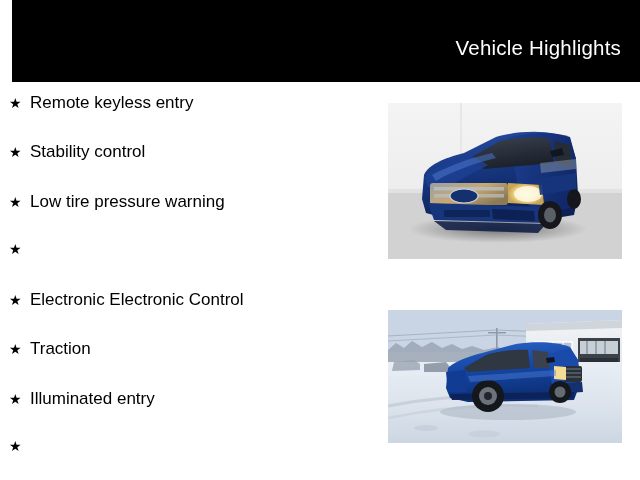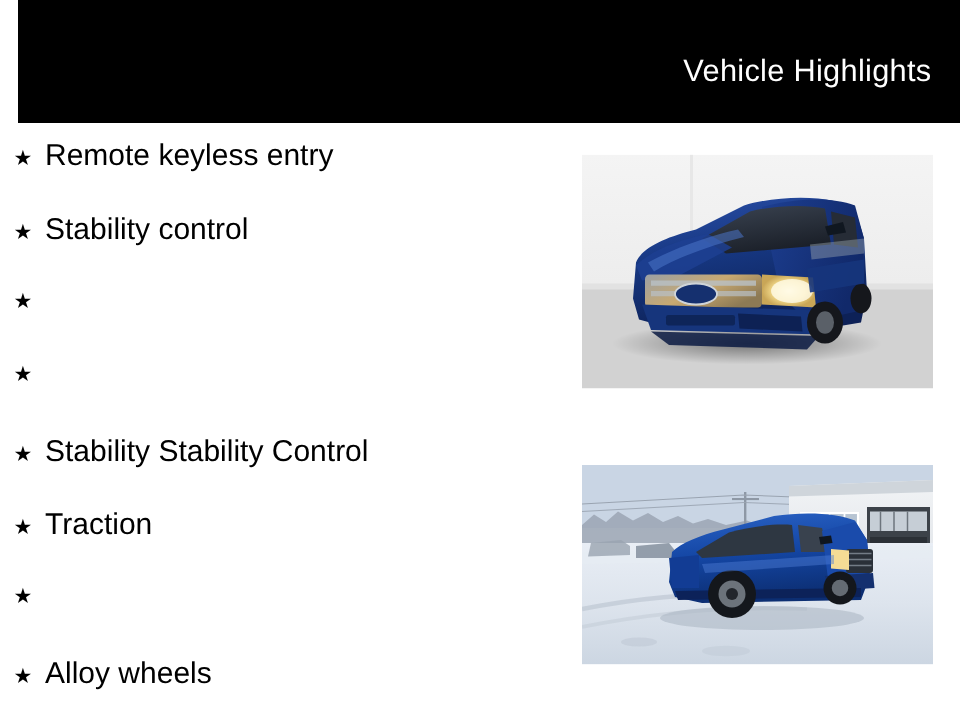--- a/index.html
+++ b/index.html
@@ -62,21 +62,21 @@
   }
   .bullet-star {
     font-size: 14px;
     line-height: 1;
     color: #000000;
     width: 21px;
     flex: 0 0 21px;
     text-align: left;
   }
   .feature-label {
-    font-size: 20px;
+    font-size: 17px;
     color: #000000;
     line-height: 1;
     white-space: nowrap;
   }
 
   
   .photo {
     position: absolute;
     overflow: hidden;
     background: #ffffff;
@@ -115,43 +115,44 @@
       <span class="feature-label">Remote keyless entry</span>
     </div>
 
     <div class="feature-item">
       <span class="bullet-star">★</span>
       <span class="feature-label">Stability control</span>
     </div>
 
     <div class="feature-item">
       <span class="bullet-star">★</span>
-    </div>
-
-    <div class="feature-item">
-      <span class="bullet-star">★</span>
-    </div>
-
-    <div class="feature-item">
-      <span class="bullet-star">★</span>
-      <span class="feature-label">Stability Stability Control</span>
+      <span class="feature-label">Low tire pressure warning</span>
+    </div>
+
+    <div class="feature-item">
+      <span class="bullet-star">★</span>
+    </div>
+
+    <div class="feature-item">
+      <span class="bullet-star">★</span>
+      <span class="feature-label">Electronic Electronic Control</span>
     </div>
 
     <div class="feature-item">
       <span class="bullet-star">★</span>
       <span class="feature-label">Traction</span>
     </div>
 
     <div class="feature-item">
       <span class="bullet-star">★</span>
-    </div>
-
-    <div class="feature-item">
-      <span class="bullet-star">★</span>
-      <span class="feature-label">Alloy wheels</span>
+      <span class="feature-label">Illuminated entry</span>
+    </div>
+
+    <div class="feature-item">
+      <span class="bullet-star">★</span>
     </div>
 
   </div>
 
   <div class="photo" id="photo-studio">
     <svg class="photo-canvas" viewBox="0 0 234 156" preserveAspectRatio="none">
       <defs>
         <linearGradient id="studioBg" x1="0" y1="0" x2="0" y2="1">
           <stop offset="0" stop-color="#f4f4f4"></stop>
           <stop offset="0.55" stop-color="#ededed"></stop>

